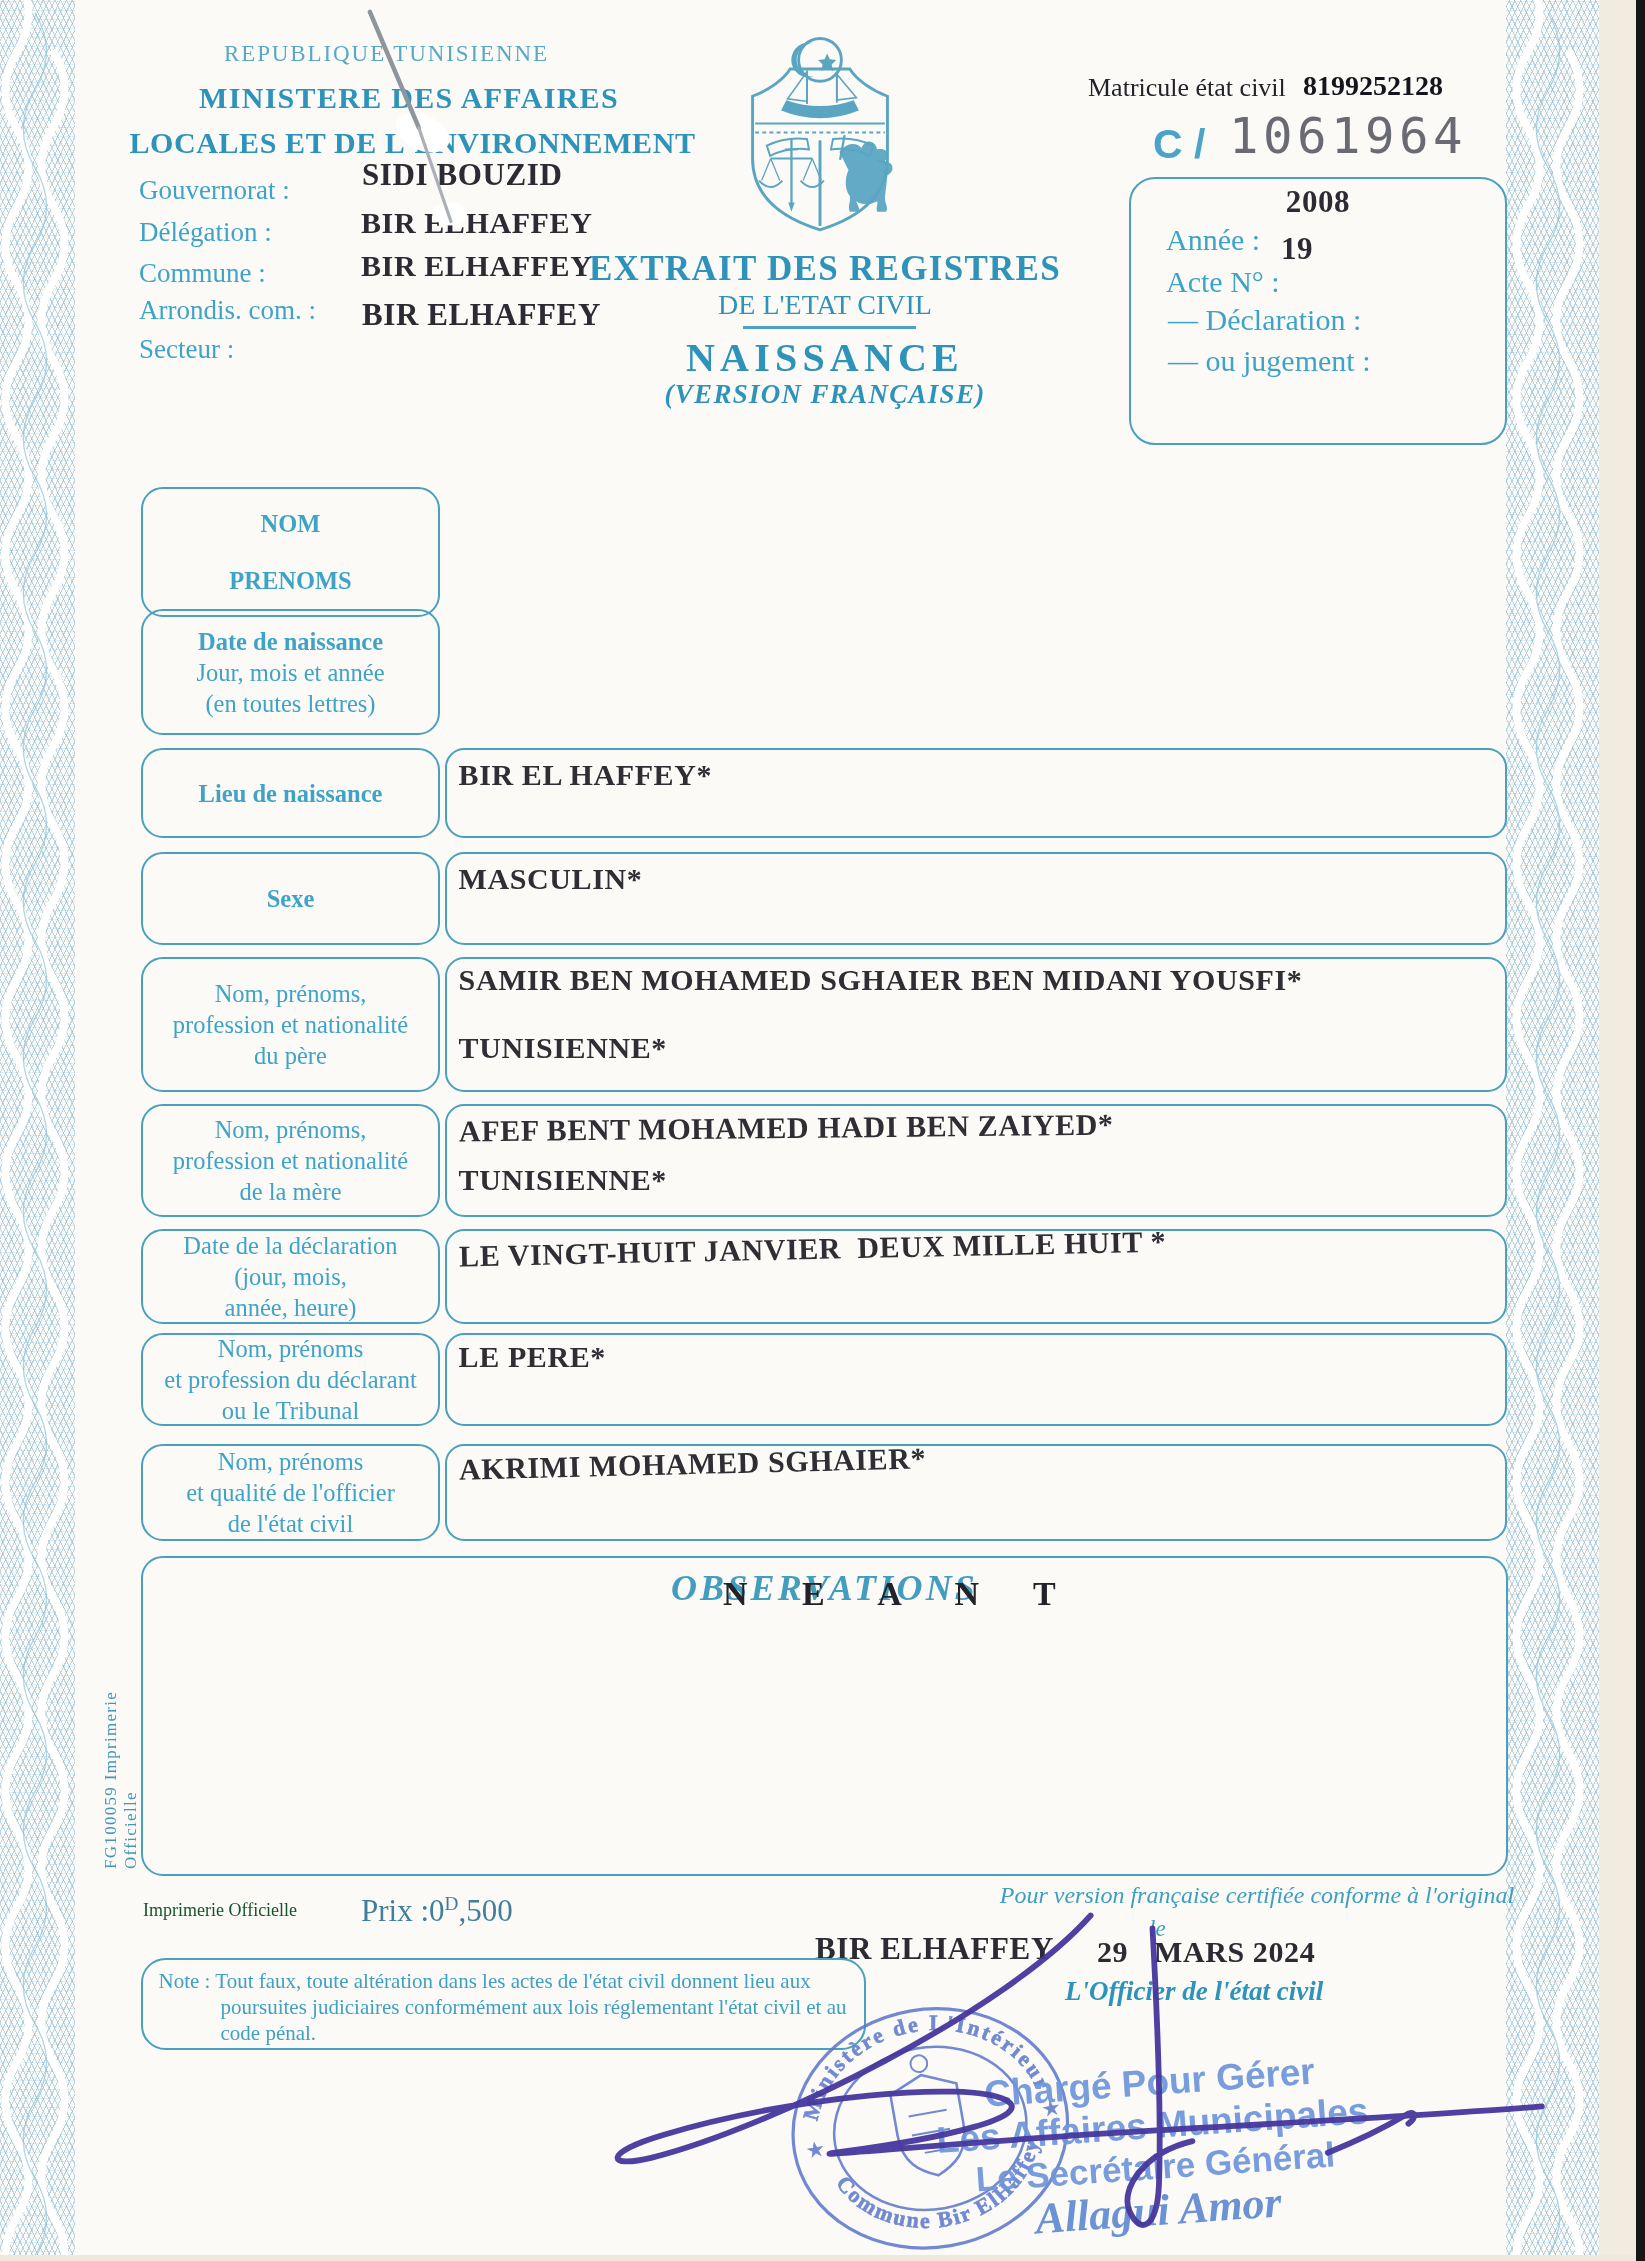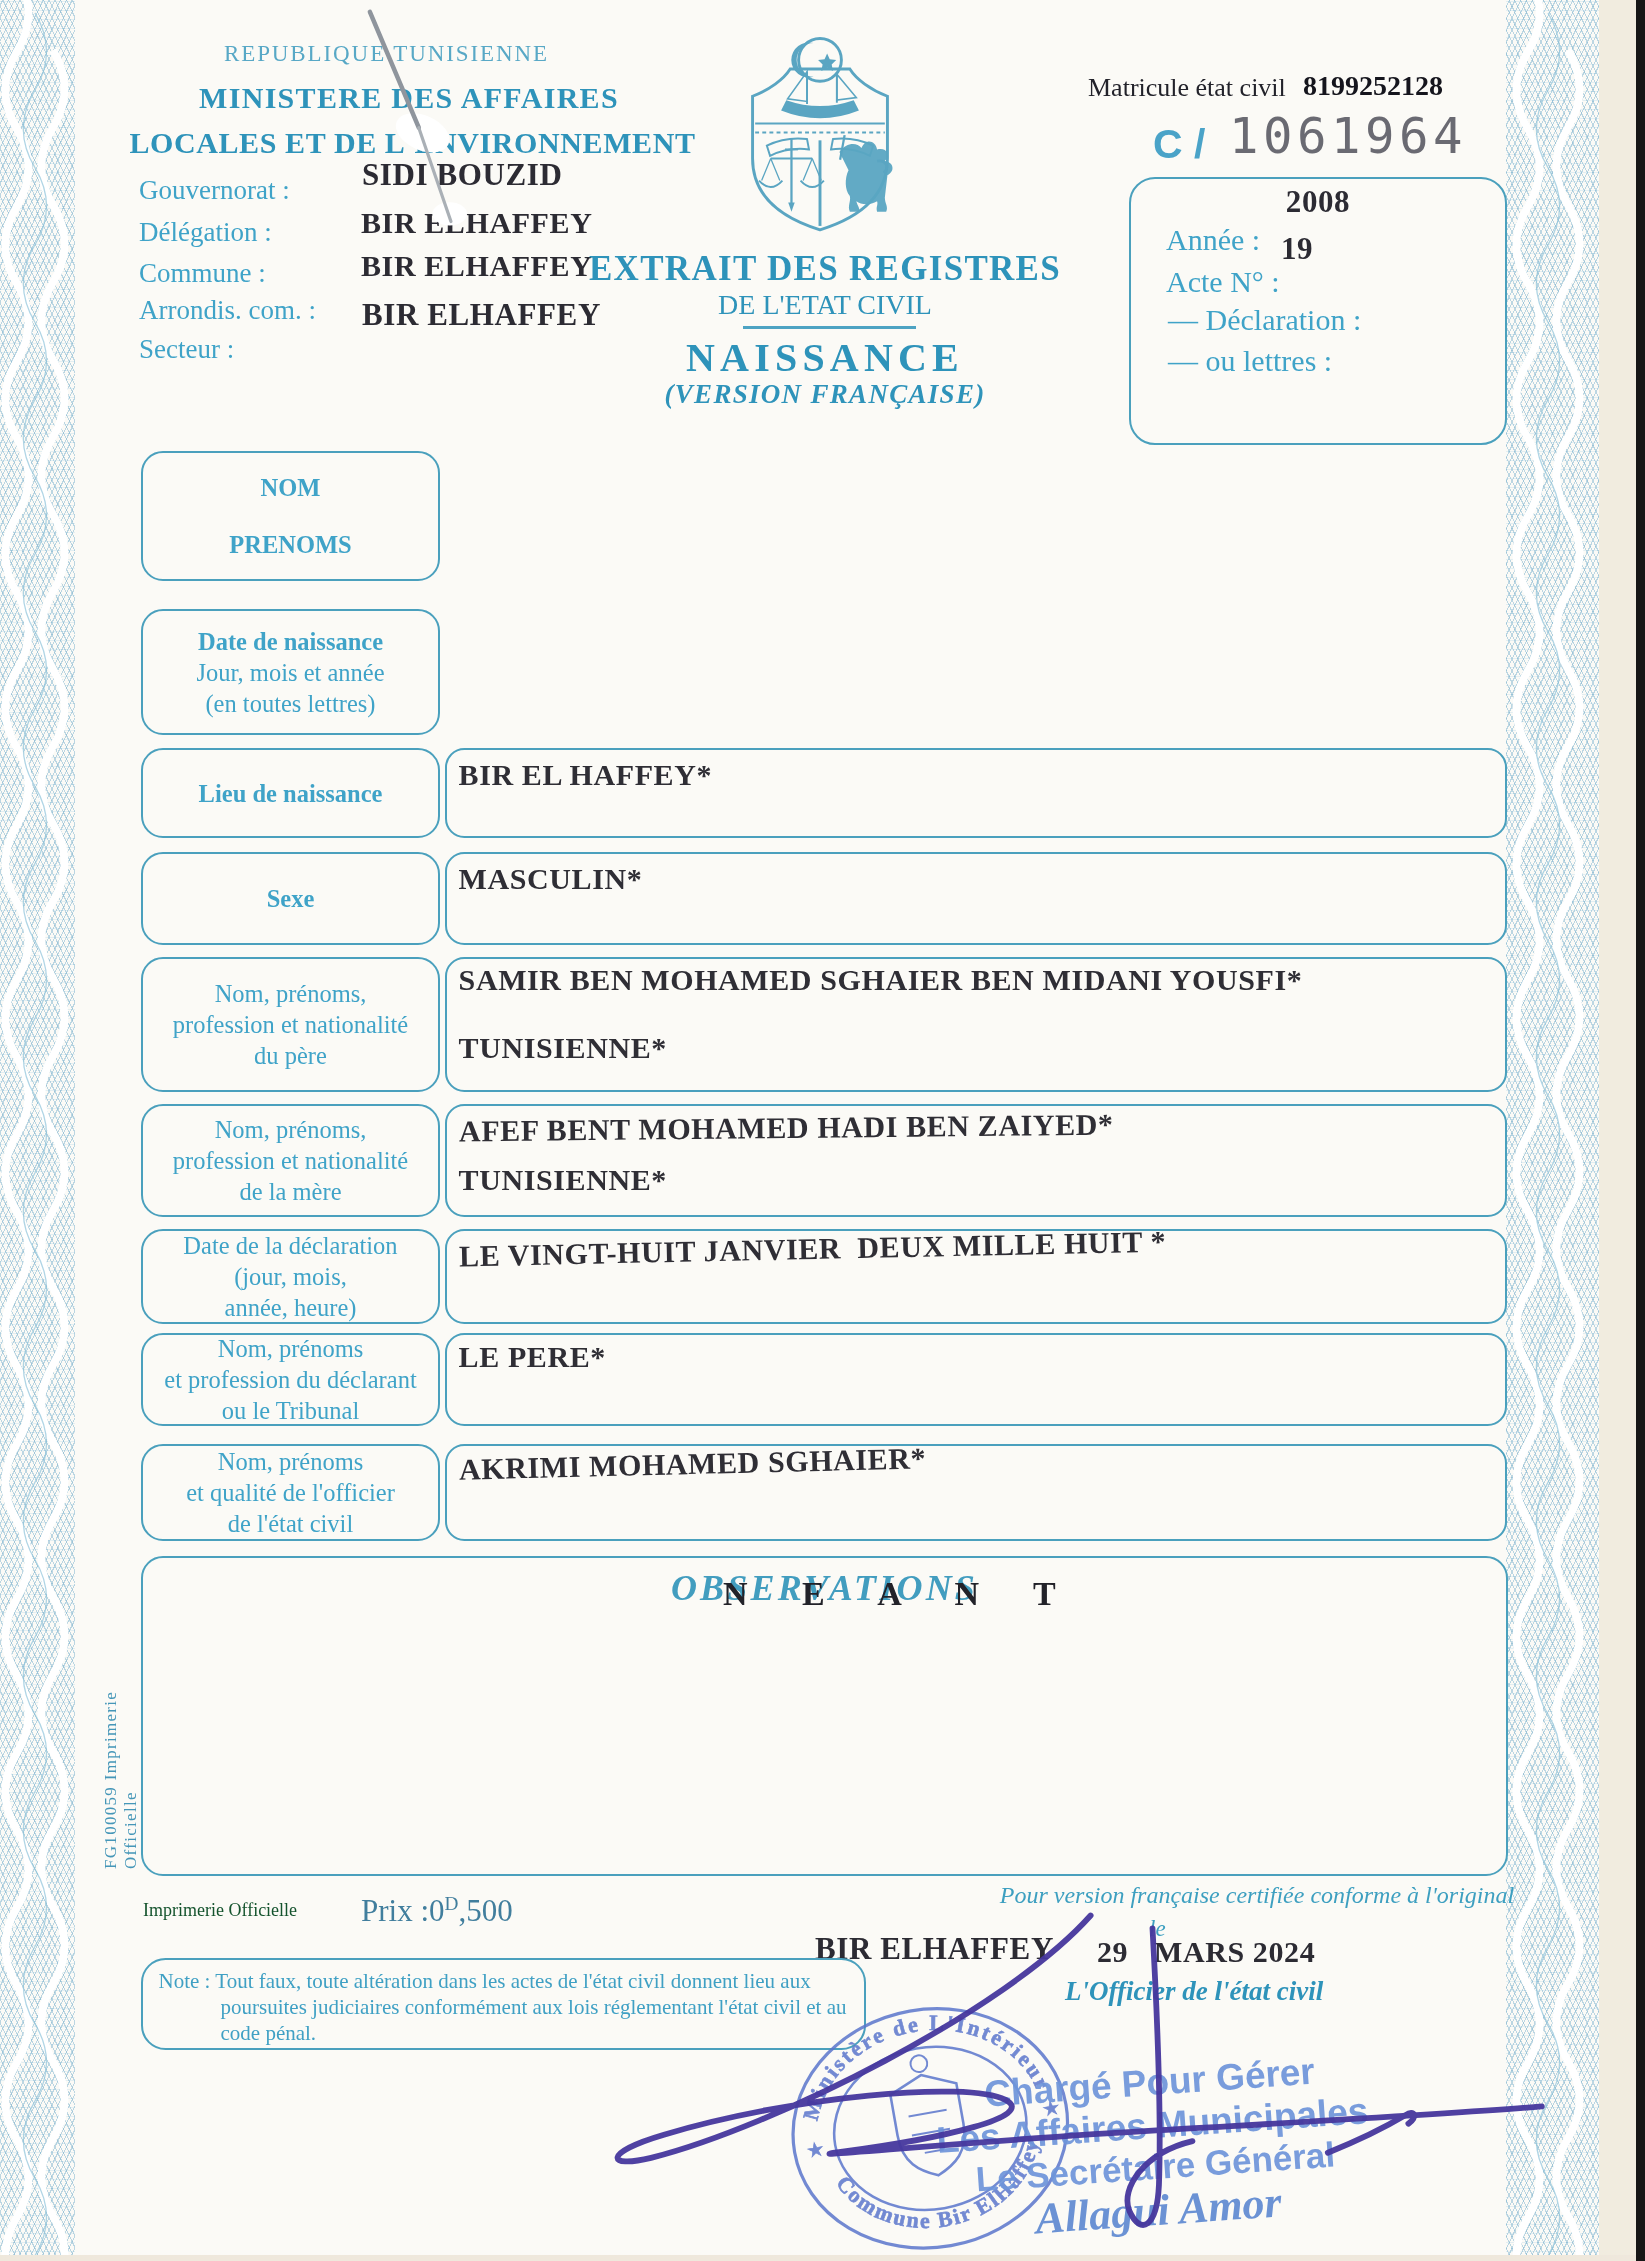--- a/index.html
+++ b/index.html
@@ -132,30 +132,30 @@
 
   <div class="abs b" style="left:1153px;top:121px;font-size:41px;color:#4aa3c8;font-family:'Liberation Sans',sans-serif;">C /</div>
   <div class="abs" style="left:1229px;top:108px;font-size:49px;letter-spacing:4.5px;color:#6a6a72;font-family:'DejaVu Sans Mono',monospace;text-align:right;">1061964</div>
 
   <div class="abs" style="left:1129px;top:177px;width:374px;height:264px;border:2.6px solid #4aa0bd;border-radius:26px;">
     <div class="abs stamp-ink ctr" style="left:0;top:5.2px;width:100%;font-size:31px;">2008</div>
     <div class="abs teal" style="left:35px;top:44px;font-size:30px;">Année :</div>
     <div class="abs stamp-ink" style="left:150px;top:52px;font-size:31px;">19</div>
     <div class="abs teal" style="left:35px;top:86px;font-size:30px;">Acte N° :</div>
     <div class="abs teal" style="left:37px;top:124px;font-size:30px;">— Déclaration :</div>
-    <div class="abs teal" style="left:37px;top:165px;font-size:30px;">— ou lettres :</div>
+    <div class="abs teal" style="left:37px;top:165px;font-size:30px;">— ou jugement :</div>
   </div>
 
   <div class="abs tealdark b ctr" style="left:567px;top:249px;width:516px;font-size:35px;letter-spacing:1.3px;">EXTRAIT DES REGISTRES</div>
   <div class="abs tealdark ctr" style="left:567px;top:289px;width:516px;font-size:28px;">DE L'ETAT CIVIL</div>
   <div class="abs" style="left:743px;top:326px;width:173px;height:3.2px;background:#2e93ba;opacity:.85;"></div>
   <div class="abs tealdark b ctr" style="left:567px;top:334px;width:516px;font-size:40px;letter-spacing:5.2px;">NAISSANCE</div>
   <div class="abs tealdark b i ctr" style="left:567px;top:379px;width:516px;font-size:27px;letter-spacing:1.3px;">(VERSION FRANÇAISE)</div>
 
-  <div class="row" style="top:451px;height:130px;">
+  <div class="row" style="top:487px;height:130px;">
     <div class="lbox" style="row-gap:26px;">
       <div class="lline b">NOM</div>
       <div class="lline b">PRENOMS</div>
     </div>
   </div>
 
   <div class="row" style="top:609px;height:126px;">
     <div class="lbox">
       <div class="lline b">Date de naissance</div>
       <div class="lline">Jour, mois et année</div>

